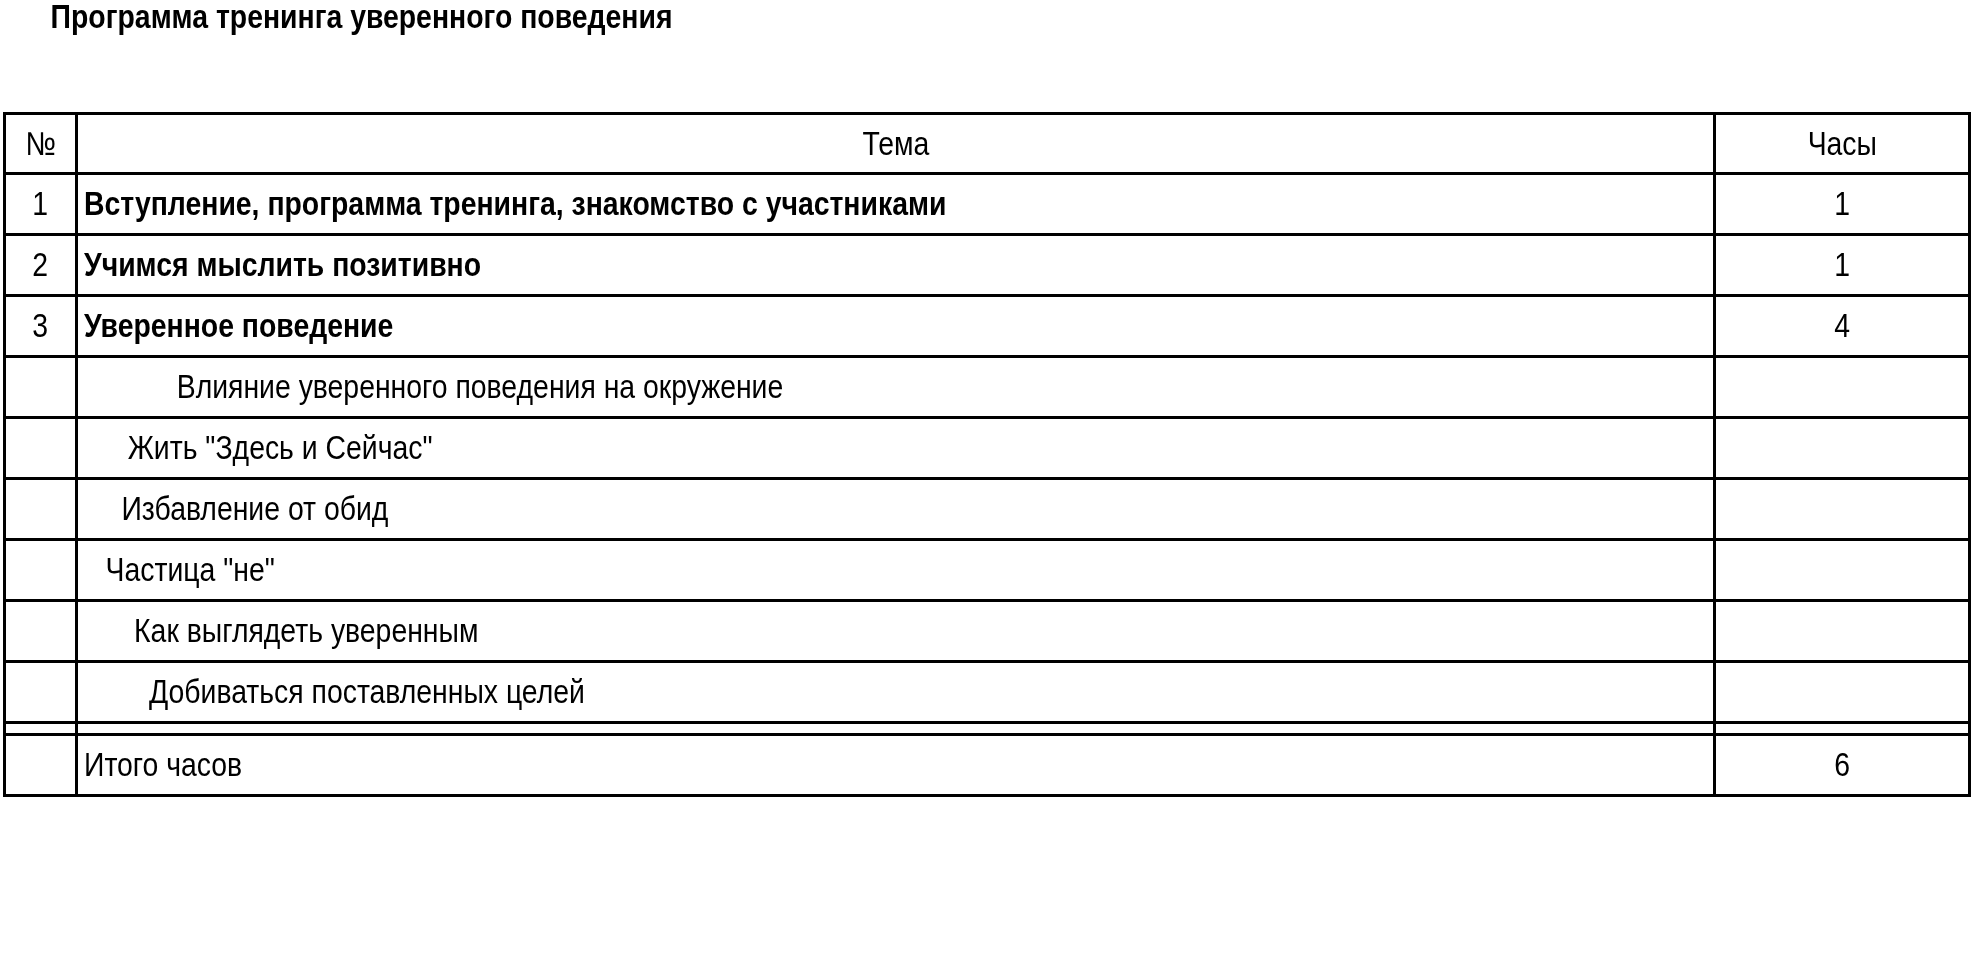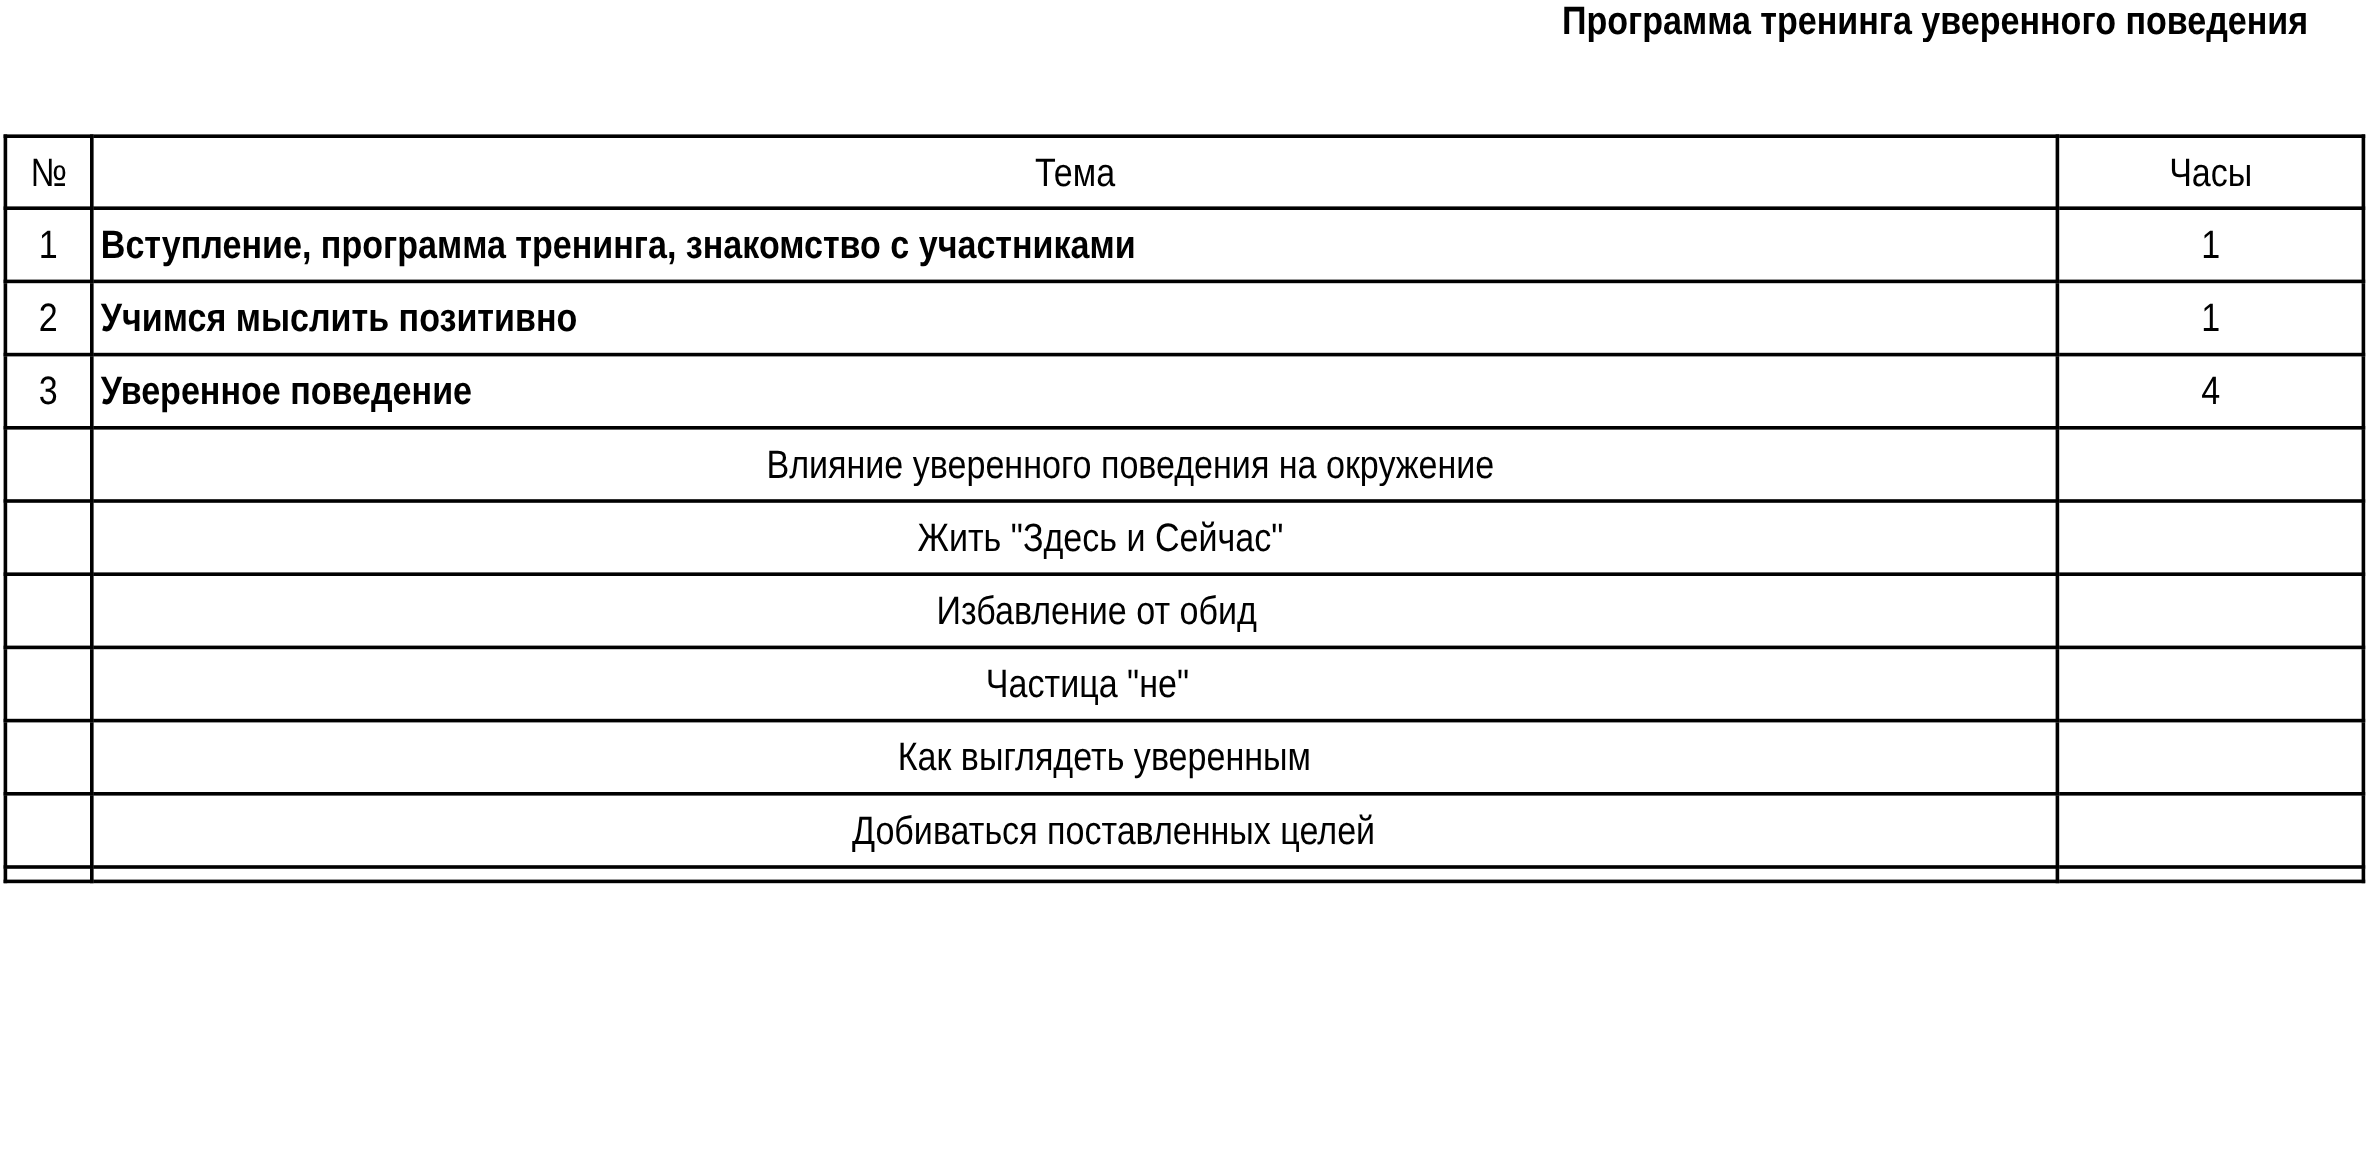--- a/index.html
+++ b/index.html
@@ -15,21 +15,21 @@
       font-family: "Liberation Sans", "DejaVu Sans", sans-serif;
       color: #000000;
     }
     .title {
       position: absolute;
       left: 0;
       top: 0;
       width: 1974px;
       height: 36px;
       line-height: 34px;
-      text-align: right;
+      text-align: left;
       font-weight: bold;
       font-size: 33px;
       white-space: nowrap;
     }
     .title span {
       display: inline-block;
       transform: scaleX(0.86);
       transform-origin: center;
     }
     .table {
@@ -50,21 +50,21 @@
       vertical-align: middle;
     }
     .col-num { width: 72px; }
     .col-topic { width: 1638px; }
     .col-hours { width: 255px; }
     .row-std { height: 61px; }
     .row-head { height: 60px; }
     .row-spacer td { height: 9px; }
     .c-center { text-align: center; }
     .c-left { text-align: left; padding-left: 6px !important; }
-    .c-right { text-align: center; padding-right: 6px !important; }
+    .c-right { text-align: left; padding-right: 6px !important; }
     .bold { font-weight: bold !important; margin-left: 36px; }
     .sq {
       display: inline-block;
       transform: scaleX(0.86);
     }
     .c-left .sq { transform-origin: left center; }
     .c-right .sq { transform-origin: right center; }
     .c-center .sq { transform-origin: center center; }
   </style>
 </head>
@@ -133,14 +133,19 @@
       <td class="c-right"><span class="sq">Добиваться поставленных целей</span></td>
       <td></td>
     </tr>
 
     <tr class="row-spacer">
       <td></td>
       <td></td>
       <td></td>
     </tr>
 
+    <tr class="row-std">
+      <td></td>
+      <td class="c-left"><span class="sq">Итого часов</span></td>
+      <td class="c-center"><span class="sq">6</span></td>
+    </tr>
   </tbody>
 </table>
 
 </body></html>

